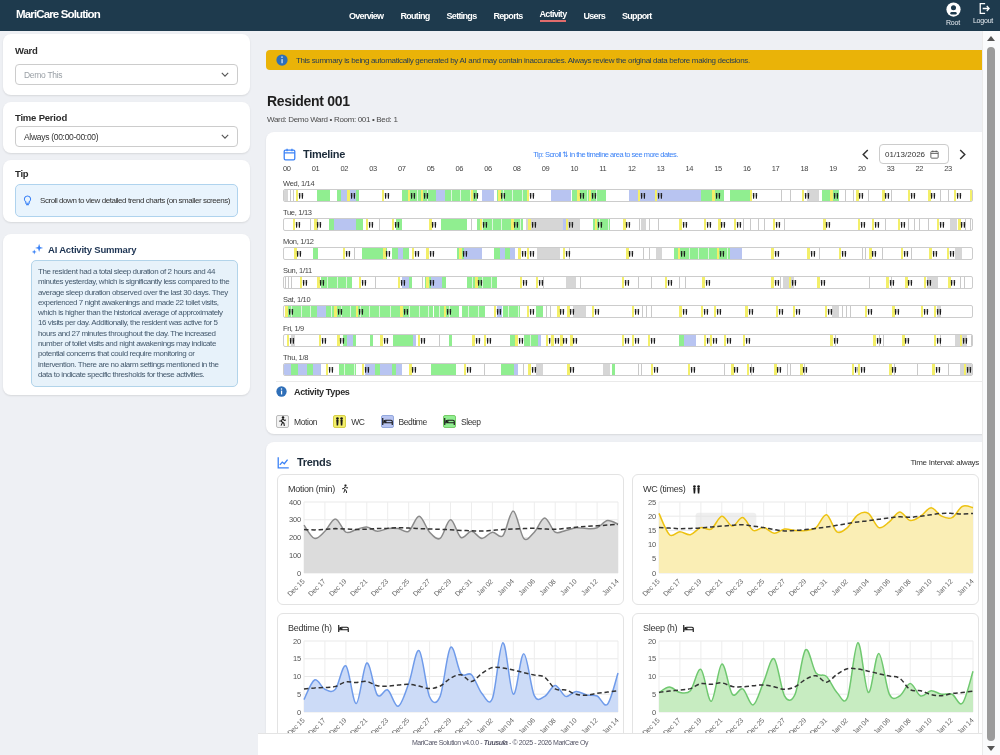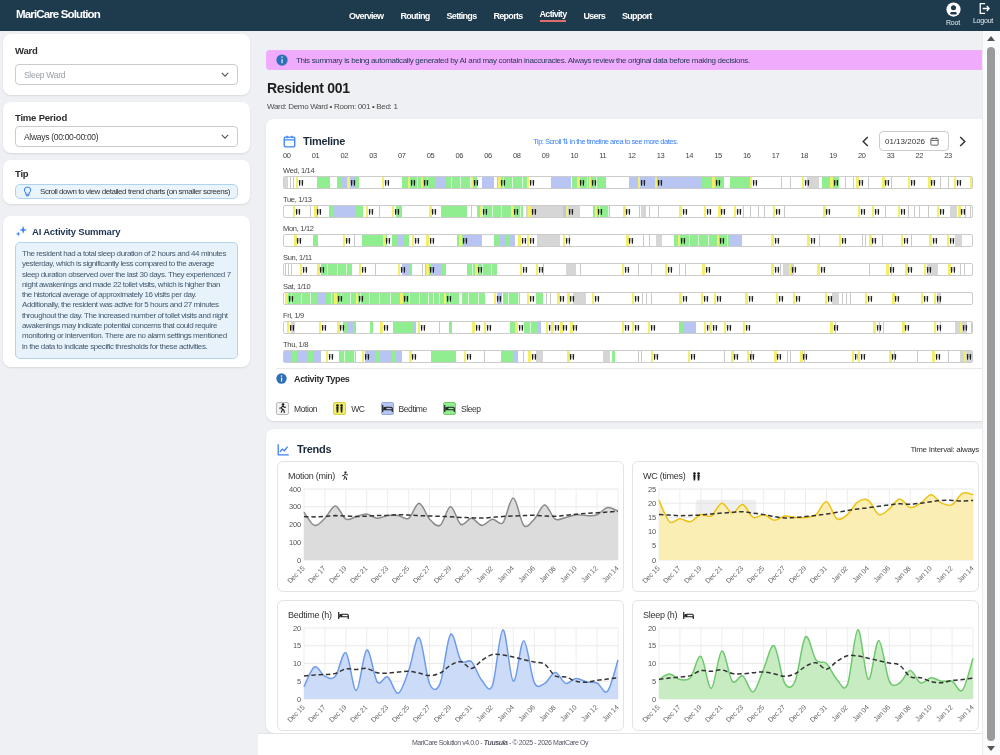--- a/index.html
+++ b/index.html
@@ -10,29 +10,29 @@
 .navlinks a.act { border-bottom:2px solid #e06c6c; padding-bottom:1px; }
 .navright { position:absolute; right:0; top:2px; width:100px; height:28px; }
 .navbtn { position:absolute; display:flex; flex-direction:column; align-items:center; color:#e8edf2; font-size:7px; width:36px; letter-spacing:-0.2px; }
 .navbtn svg { margin-bottom:2px; }
 .layout { position:absolute; top:31px; left:0; width:1000px; bottom:0; display:flex; }
 .sidebar { width:258px; padding:3px 8px 0 3px; flex:none; }
 .card { background:#fff; border-radius:8px; box-shadow:0 1px 2px rgba(0,0,0,0.1); padding:11px 12px 10px 12px; margin-bottom:7px; }
 .card h3 { font-size:9.5px; color:#2b2b2b; margin-bottom:8px; font-weight:bold; letter-spacing:-0.2px; }
 .sel { border:1px solid #ccc; border-radius:4px; height:21px; display:flex; align-items:center; padding:0 8px; font-size:8.5px; letter-spacing:-0.3px; color:#333; justify-content:space-between; }
 .sel.ph { color:#9aa0a6; }
-.tipbox { background:#e9f4fd; border:1px solid #afd3ee; border-radius:5px; height:15px; padding:0 6px; font-size:8px; letter-spacing:-0.45px; color:#333; display:flex; align-items:center; gap:7px; }
+.tipbox { background:#e9f4fd; border:1px solid #afd3ee; border-radius:5px; height:33px; padding:0 6px; font-size:8px; letter-spacing:-0.45px; color:#333; display:flex; align-items:center; gap:7px; }
 .aibox { background:#e7f2fa; border:1px solid #b2d4ea; border-radius:5px; padding:6px 6px; font-size:8px; color:#44596d; line-height:10.3px; letter-spacing:-0.42px; }
 .aihead { display:flex; align-items:center; gap:4px; font-size:9.5px; font-weight:bold; color:#1c3352; margin-bottom:4px; letter-spacing:-0.2px; }
 .main { flex:1; position:relative; padding:19px 4px 0 8px; }
 .sbar { position:fixed; top:31px; left:982px; bottom:0; width:18px; background:#fafbfc; border-left:1px solid #ebebeb; }
 .sbar .thumb { position:absolute; top:16px; bottom:14px; left:4px; width:8px; background:#9b9b9b; border-radius:4px; }
 .sbar .ar { position:absolute; left:4px; width:0; height:0; border-left:4px solid transparent; border-right:4px solid transparent; }
 .mcontent { margin-right:17px; }
-.banner { background:#f0abfc; border-radius:4px; height:20px; display:flex; align-items:center; padding:0 10px; font-size:8px; letter-spacing:-0.33px; color:#233c57; gap:8px; margin-bottom:10px; }
+.banner { background:#eab308; border-radius:4px; height:20px; display:flex; align-items:center; padding:0 10px; font-size:8px; letter-spacing:-0.33px; color:#233c57; gap:8px; margin-bottom:23px; }
 .hrow { display:flex; justify-content:space-between; align-items:flex-start; padding:0 1px; height:31px; }
 .hrow h1 { font-size:14px; color:#1f1f1f; margin-bottom:6px; font-weight:bold; letter-spacing:-0.3px; }
 .hsub { font-size:8px; letter-spacing:-0.33px; color:#4a4a4a; }
 .btns { display:flex; margin-top:-5px; }
 .btn { border-radius:5px; font-size:8.5px; letter-spacing:-0.3px; font-weight:bold; color:#fff; display:inline-flex; align-items:center; justify-content:center; height:21px; }
 .btn.dark { background:#0d0d0d; margin-right:8px; gap:5px; width:99px; }
 .btn.blue { background:#3d7de4; width:44px; }
 .tlcard { background:#fff; border-radius:8px; box-shadow:0 1px 2px rgba(0,0,0,0.1); padding:12px 7px 6px 17px; margin-top:8px; }
 .tlhead { display:flex; align-items:center; position:relative; height:20px; }
 .tlhead .tt { font-size:11px; font-weight:bold; color:#1c2b3a; margin-left:7px; letter-spacing:-0.3px; }
@@ -103,21 +103,21 @@
     <div class="navbtn" style="left:65px"><svg width="13" height="13" viewBox="0 0 16 16" fill="none" stroke="#fff" stroke-width="1.6">
           <path d="M10 2 H4 V14 H10 M7 8 H15 M12 5 L15 8 L12 11"></path>
         </svg>Logout</div>
   </div>
 </div>
 <div class="layout">
   <div class="sidebar">
     <div class="card">
         <h3>Ward</h3>
         <div class="sel ph">
-          <span>Sleep Ward</span>
+          <span>Demo This</span>
           <svg width="8" height="5" viewBox="0 0 10 6" fill="none" stroke="#555" stroke-width="1.4">
             <path d="M1 1 L5 5 L9 1"></path>
           </svg>
         </div>
       </div>
     <div class="card" style="padding-top:10px;padding-bottom:6px">
         <h3 style="margin-bottom:3px">Time Period</h3>
         <div class="sel">
           <span>Always (00:00-00:00)</span>
           <svg width="8" height="5" viewBox="0 0 10 6" fill="none" stroke="#555" stroke-width="1.4">
@@ -127,21 +127,21 @@
       </div>
     <div class="card" style="padding:8px 12px 5px 12px">
         <h3 style="margin-bottom:5px">Tip</h3>
         <div class="tipbox">
           <svg width="11" height="11" viewBox="0 0 16 16" fill="none" stroke="#3b82f6" stroke-width="1.5">
             <path d="M8 1.5 A4.5 4.5 0 0 1 10.5 9.8 L10.5 12 L5.5 12 L5.5 9.8 A4.5 4.5 0 0 1 8 1.5 Z M6 14 L10 14"></path>
           </svg>
           <span>Scroll down to view detailed trend charts (on smaller screens)</span>
         </div>
       </div>
-    <div class="card" style="margin-top:12px;padding:9px 12px 8px 12px">
+    <div class="card" style="margin-top:12px;padding:9px 12px 8px 28px">
       <div class="aihead"><svg width="13" height="13" viewBox="0 0 16 16" fill="#3b82f6">
             <path d="M10 1 L11.2 4.8 L15 6 L11.2 7.2 L10 11 L8.8 7.2 L5 6 L8.8 4.8 Z"></path>
             <path d="M4 8 L4.8 10.2 L7 11 L4.8 11.8 L4 14 L3.2 11.8 L1 11 L3.2 10.2 Z"></path>
           </svg>AI Activity Summary</div>
       <div class="aibox">The resident had a total sleep duration of 2 hours and 44 minutes yesterday, which is significantly less compared to the average sleep duration observed over the last 30 days. They experienced 7 night awakenings and made 22 toilet visits, which is higher than the historical average of approximately 16 visits per day. Additionally, the resident was active for 5 hours and 27 minutes throughout the day. The increased number of toilet visits and night awakenings may indicate potential concerns that could require monitoring or intervention. There are no alarm settings mentioned in the data to indicate specific thresholds for these activities.</div>
     </div>
   </div>
   <div class="main">
     <div class="mcontent">
       <div class="banner"><svg width="12" height="12" viewBox="0 0 16 16">

